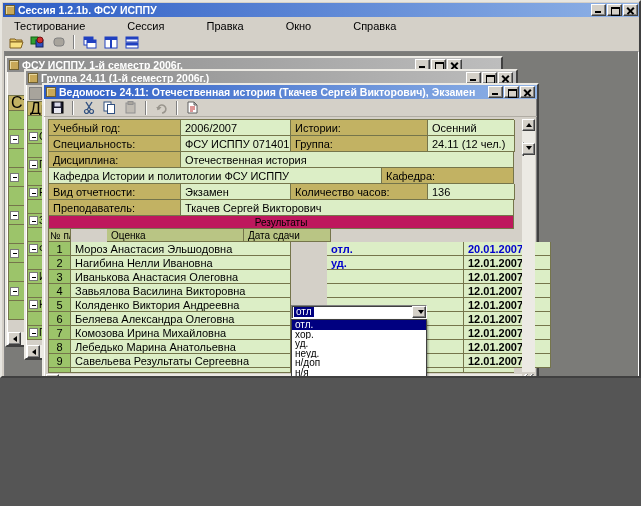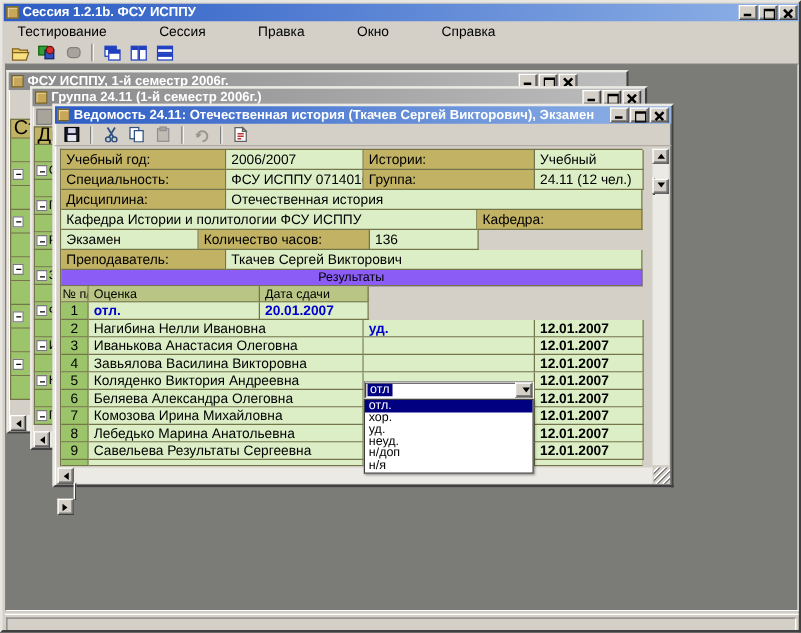--- a/index.html
+++ b/index.html
@@ -1,18 +1,18 @@
 <!DOCTYPE html>
 <html><head>
 <meta charset="utf-8">
 <style>
   html,body{margin:0;padding:0;background:#555;}
   *{box-sizing:border-box;}
   #stage{
-    position:relative;width:641px;height:506px;overflow:hidden;
+    position:relative;width:641px;height:378px;overflow:hidden;
     font-family:"Liberation Sans",sans-serif;font-size:11px;color:#000;
     background:#D4D0C8;
     border:2px solid;border-color:#E8E6E0 #404040 #404040 #E8E6E0;
   }
   .abs{position:absolute;}
   .sunken{border:1px solid;border-color:#808080 #FFFFFF #FFFFFF #808080;}
   .winframe{background:#D4D0C8;border:2px solid;border-color:#ECEAE4 #404040 #404040 #ECEAE4;
             box-shadow:inset 1px 1px 0 #fff, inset -1px -1px 0 #808080;}
   .titlebar{display:flex;align-items:center;gap:3px;padding:0 2px;height:14px;overflow:hidden;}
   .t-active{background:linear-gradient(90deg,#2C5CC5,#8FB2E6);}
@@ -50,33 +50,33 @@
   .stripcell{background:#9CC46A;border:1px solid #75754B;border-top:0;display:flex;align-items:center;
              padding-left:1px;overflow:hidden;font-size:10px;gap:1px;}
   .expander{width:9px;height:9px;background:#fff;border:1px solid #787878;position:relative;flex:0 0 auto;}
   .expander::after{content:"";position:absolute;left:1.5px;top:3.5px;width:4px;height:1px;background:#000;}
   
   .formrow{display:flex;height:16px;}
   .fcell{border:1px solid #75754B;border-top:0;border-left:0;display:flex;align-items:center;
          padding:0 4px;overflow:hidden;white-space:nowrap;}
   .flab{background:#C2B263;}
   .fval{background:#DCEEC6;}
-  .results{height:13px;background:#8b5cf6;border:1px solid #75754B;border-top:0;border-left:0;
+  .results{height:13px;background:#be185d;border:1px solid #75754B;border-top:0;border-left:0;
            display:flex;align-items:center;justify-content:center;font-size:10px;}
   .thead{display:flex;height:13px;font-size:10px;}
   .thead .fcell{background:#B9C584;}
   .trow{display:flex;height:14px;}
   .tnum{background:#9CC46A;justify-content:center;padding:0;}
   .tname{background:#DCEEC6;}
   .tgrade{background:#DCEEC6;font-weight:bold;}
   .tdate{background:#DCEEC6;font-weight:bold;}
   .blue{color:#0000CC;}
   .c-num{flex:0 0 22px;}
   .c-name{flex:0 0 220px;}
-  .c-grade{flex:0 0 137px;}
+  .c-grade{flex:0 0 137px;margin-left:36px;}
   .c-date{flex:0 0 87px;}
   .c-lab{flex:0 0 132px;}
   .c-val{flex:0 0 110px;}
   .c-lab2{flex:0 0 137px;}
   .c-val2{flex:0 0 87px;}
   .c-span{flex:1;}
   
   .combo{background:#fff;border:1px solid;border-color:#808080 #fff #fff #808080;
          box-shadow:inset 1px 1px 0 #404040;display:flex;align-items:center;}
   .combo-sel{background:#000080;color:#fff;font-size:10px;padding:0 2px;margin-left:2px;height:10px;line-height:10px;}
@@ -315,56 +315,58 @@
               <path d="M3 6 h5 M3 8 h5 M3 10 h3" stroke="#C03030" stroke-width="1.2"></path>
             </svg>
         </span>
       </div>
 
       <div class="abs" style="left:4px;top:34px;width:466px;border-top:1px solid #75754B;border-left:1px solid #75754B;">
         <div class="formrow">
           <div class="fcell flab c-lab">Учебный год:</div>
           <div class="fcell fval c-val">2006/2007</div>
           <div class="fcell flab c-lab2">Истории:</div>
-          <div class="fcell fval c-val2">Учебный</div>
+          <div class="fcell fval c-val2">Осенний</div>
         </div>
         <div class="formrow">
           <div class="fcell flab c-lab">Специальность:</div>
           <div class="fcell fval c-val">ФСУ ИСППУ 07140165 СКД</div>
           <div class="fcell flab c-lab2">Группа:</div>
           <div class="fcell fval c-val2">24.11 (12 чел.)</div>
         </div>
         <div class="formrow">
           <div class="fcell flab c-lab">Дисциплина:</div>
           <div class="fcell fval c-span">Отечественная история</div>
         </div>
         <div class="formrow">
           <div class="fcell fval c-span">Кафедра Истории и политологии ФСУ ИСППУ</div>
           <div class="fcell flab c-lab">Кафедра:</div>
         </div>
         <div class="formrow">
+          <div class="fcell flab c-lab">Вид отчетности:</div>
           <div class="fcell fval c-val">Экзамен</div>
           <div class="fcell flab c-lab2">Количество часов:</div>
           <div class="fcell fval c-val2">136</div>
         </div>
         <div class="formrow">
           <div class="fcell flab c-lab">Преподаватель:</div>
           <div class="fcell fval c-span">Ткачев Сергей Викторович</div>
         </div>
 
         <div class="results">Результаты</div>
 
         <div class="thead">
           <div class="fcell c-num" style="padding:0 1px;">№ п/п</div>
           <div class="fcell c-grade">Оценка</div>
           <div class="fcell c-date">Дата сдачи</div>
         </div>
 
         <div class="trow">
           <div class="fcell tnum c-num">1</div>
+          <div class="fcell tname c-name">Мороз Анастасия Эльшодовна</div>
           <div class="fcell tgrade blue c-grade">отл.</div>
           <div class="fcell tdate blue c-date">20.01.2007</div>
         </div>
         <div class="trow">
           <div class="fcell tnum c-num">2</div>
           <div class="fcell tname c-name">Нагибина Нелли Ивановна</div>
           <div class="fcell tgrade blue c-grade">уд.</div>
           <div class="fcell tdate c-date">12.01.2007</div>
         </div>
         <div class="trow">

